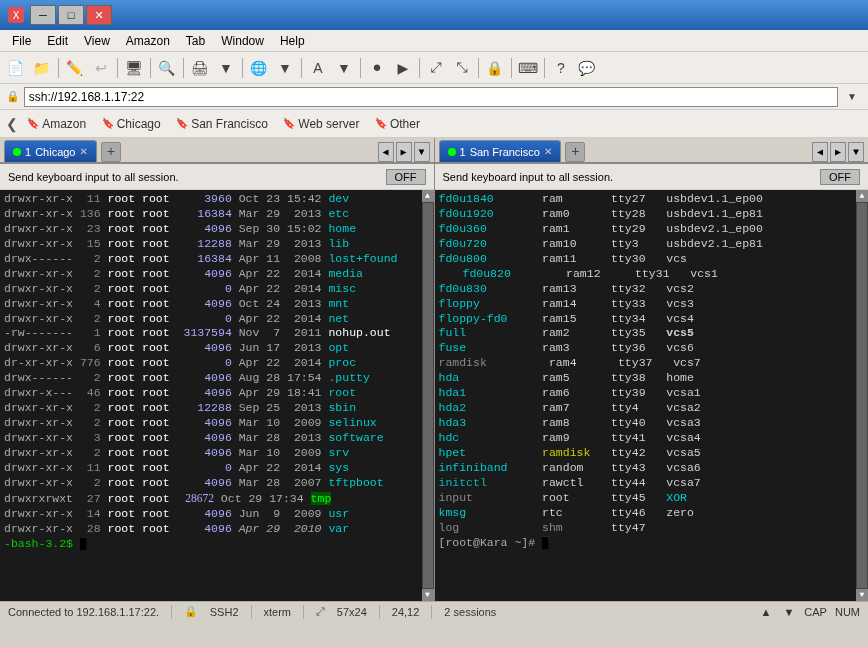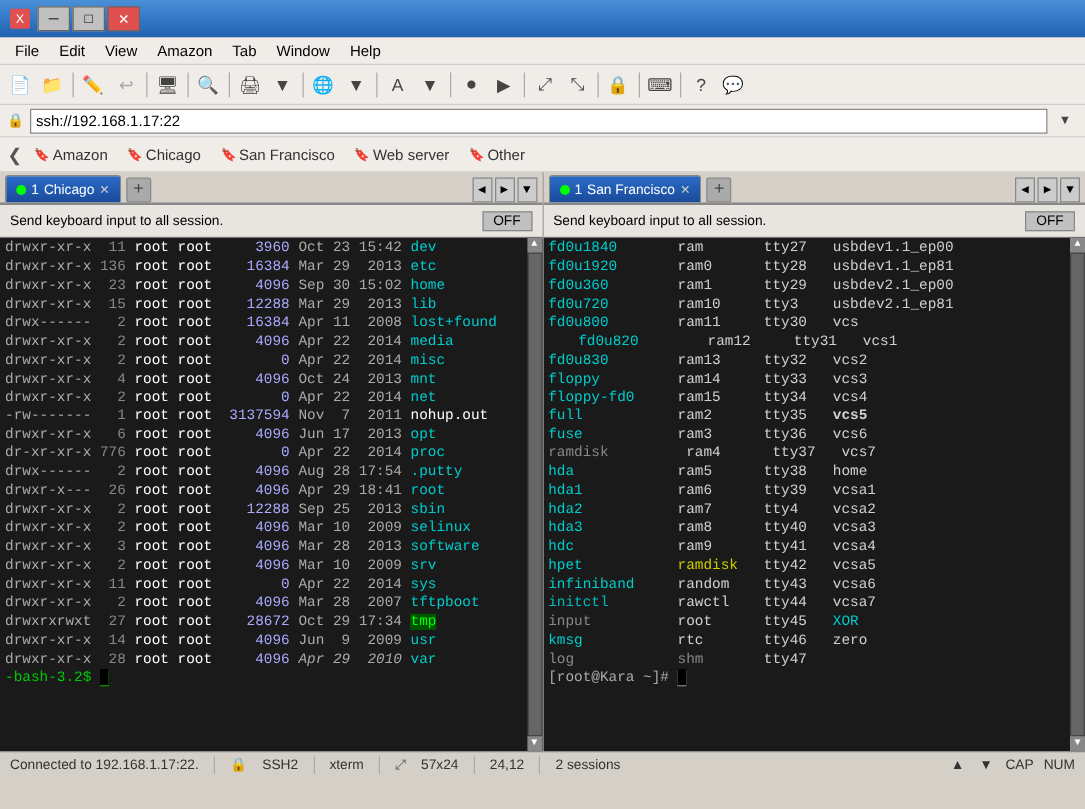--- a/index.html
+++ b/index.html
@@ -329,28 +329,28 @@
 <span style="color:#aaaaaa;">drwxr-xr-x</span> <span style="color:#888;"> 15</span> <span style="color:#fff;">root</span> <span style="color:#fff;">root</span> <span style="color:#aaf;">   12288</span> <span style="color:#aaa;">Mar 29  2013</span> <span style="color:#00cccc;">lib</span>
 <span style="color:#aaaaaa;">drwx------</span> <span style="color:#888;">  2</span> <span style="color:#fff;">root</span> <span style="color:#fff;">root</span> <span style="color:#aaf;">   16384</span> <span style="color:#aaa;">Apr 11  2008</span> <span style="color:#00cccc;">lost+found</span>
 <span style="color:#aaaaaa;">drwxr-xr-x</span> <span style="color:#888;">  2</span> <span style="color:#fff;">root</span> <span style="color:#fff;">root</span> <span style="color:#aaf;">    4096</span> <span style="color:#aaa;">Apr 22  2014</span> <span style="color:#00cccc;">media</span>
 <span style="color:#aaaaaa;">drwxr-xr-x</span> <span style="color:#888;">  2</span> <span style="color:#fff;">root</span> <span style="color:#fff;">root</span> <span style="color:#aaf;">       0</span> <span style="color:#aaa;">Apr 22  2014</span> <span style="color:#00cccc;">misc</span>
 <span style="color:#aaaaaa;">drwxr-xr-x</span> <span style="color:#888;">  4</span> <span style="color:#fff;">root</span> <span style="color:#fff;">root</span> <span style="color:#aaf;">    4096</span> <span style="color:#aaa;">Oct 24  2013</span> <span style="color:#00cccc;">mnt</span>
 <span style="color:#aaaaaa;">drwxr-xr-x</span> <span style="color:#888;">  2</span> <span style="color:#fff;">root</span> <span style="color:#fff;">root</span> <span style="color:#aaf;">       0</span> <span style="color:#aaa;">Apr 22  2014</span> <span style="color:#00cccc;">net</span>
 <span style="color:#aaaaaa;">-rw-------</span> <span style="color:#888;">  1</span> <span style="color:#fff;">root</span> <span style="color:#fff;">root</span> <span style="color:#aaf;"> 3137594</span> <span style="color:#aaa;">Nov  7  2011</span> <span style="color:#ffffff;">nohup.out</span>
 <span style="color:#aaaaaa;">drwxr-xr-x</span> <span style="color:#888;">  6</span> <span style="color:#fff;">root</span> <span style="color:#fff;">root</span> <span style="color:#aaf;">    4096</span> <span style="color:#aaa;">Jun 17  2013</span> <span style="color:#00cccc;">opt</span>
 <span style="color:#aaaaaa;">dr-xr-xr-x</span> <span style="color:#888;">776</span> <span style="color:#fff;">root</span> <span style="color:#fff;">root</span> <span style="color:#aaf;">       0</span> <span style="color:#aaa;">Apr 22  2014</span> <span style="color:#00cccc;">proc</span>
 <span style="color:#aaaaaa;">drwx------</span> <span style="color:#888;">  2</span> <span style="color:#fff;">root</span> <span style="color:#fff;">root</span> <span style="color:#aaf;">    4096</span> <span style="color:#aaa;">Aug 28 17:54</span> <span style="color:#00cccc;">.putty</span>
-<span style="color:#aaaaaa;">drwxr-x---</span> <span style="color:#888;"> 26</span> <span style="color:#fff;">root</span> <span style="color:#fff;">root</span> <span style="color:#aaf;">    4096</span> <span style="color:#aaa;">Apr 29 18:41</span> <span style="color:#00cccc;">root</span>
+<span style="color:#aaaaaa;">drwxr-x---</span> <span style="color:#888;"> 46</span> <span style="color:#fff;">root</span> <span style="color:#fff;">root</span> <span style="color:#aaf;">    4096</span> <span style="color:#aaa;">Apr 29 18:41</span> <span style="color:#00cccc;">root</span>
 <span style="color:#aaaaaa;">drwxr-xr-x</span> <span style="color:#888;">  2</span> <span style="color:#fff;">root</span> <span style="color:#fff;">root</span> <span style="color:#aaf;">   12288</span> <span style="color:#aaa;">Sep 25  2013</span> <span style="color:#00cccc;">sbin</span>
 <span style="color:#aaaaaa;">drwxr-xr-x</span> <span style="color:#888;">  2</span> <span style="color:#fff;">root</span> <span style="color:#fff;">root</span> <span style="color:#aaf;">    4096</span> <span style="color:#aaa;">Mar 10  2009</span> <span style="color:#00cccc;">selinux</span>
 <span style="color:#aaaaaa;">drwxr-xr-x</span> <span style="color:#888;">  3</span> <span style="color:#fff;">root</span> <span style="color:#fff;">root</span> <span style="color:#aaf;">    4096</span> <span style="color:#aaa;">Mar 28  2013</span> <span style="color:#00cccc;">software</span>
 <span style="color:#aaaaaa;">drwxr-xr-x</span> <span style="color:#888;">  2</span> <span style="color:#fff;">root</span> <span style="color:#fff;">root</span> <span style="color:#aaf;">    4096</span> <span style="color:#aaa;">Mar 10  2009</span> <span style="color:#00cccc;">srv</span>
 <span style="color:#aaaaaa;">drwxr-xr-x</span> <span style="color:#888;"> 11</span> <span style="color:#fff;">root</span> <span style="color:#fff;">root</span> <span style="color:#aaf;">       0</span> <span style="color:#aaa;">Apr 22  2014</span> <span style="color:#00cccc;">sys</span>
 <span style="color:#aaaaaa;">drwxr-xr-x</span> <span style="color:#888;">  2</span> <span style="color:#fff;">root</span> <span style="color:#fff;">root</span> <span style="color:#aaf;">    4096</span> <span style="color:#aaa;">Mar 28  2007</span> <span style="color:#00cccc;">tftpboot</span>
-<span style="color:#aaaaaa;">drwxrxrwxt</span> <span style="color:#888;"> 27</span> <span style="color:#fff;">root</span> <span style="color:#fff;">root</span> <span style="color:#aaf;">   28672</span> <span style="color:#aaa;">Oct 29 17:34</span> <span style="color:#00ff00; background:#005500;;">tmp</span>
+<span style="color:#aaaaaa;">drwxrxrwxt</span> <span style="color:#888;"> 27</span> <span style="color:#fff;">root</span> <span style="color:#fff;">root</span> <span style="color:#aaf;font-family:Liberation Serif, serif;">   28672</span> <span style="color:#aaa;">Oct 29 17:34</span> <span style="color:#00ff00; background:#005500;;">tmp</span>
 <span style="color:#aaaaaa;">drwxr-xr-x</span> <span style="color:#888;"> 14</span> <span style="color:#fff;">root</span> <span style="color:#fff;">root</span> <span style="color:#aaf;">    4096</span> <span style="color:#aaa;">Jun  9  2009</span> <span style="color:#00cccc;">usr</span>
 <span style="color:#aaaaaa;">drwxr-xr-x</span> <span style="color:#888;"> 28</span> <span style="color:#fff;">root</span> <span style="color:#fff;">root</span> <span style="color:#aaf;">    4096</span> <span style="color:#aaa;font-style:italic;">Apr 29  2010</span> <span style="color:#00cccc;">var</span>
 <span style="color:#00cc00;">-bash-3.2$</span> <span style="background:#00cc00; color:#000;">█</span>
 </div>
       <div class="terminal-scroll">
         <div class="scroll-up">▲</div>
         <div class="scroll-thumb"></div>
         <div class="scroll-down">▼</div>
       </div>
     </div>

